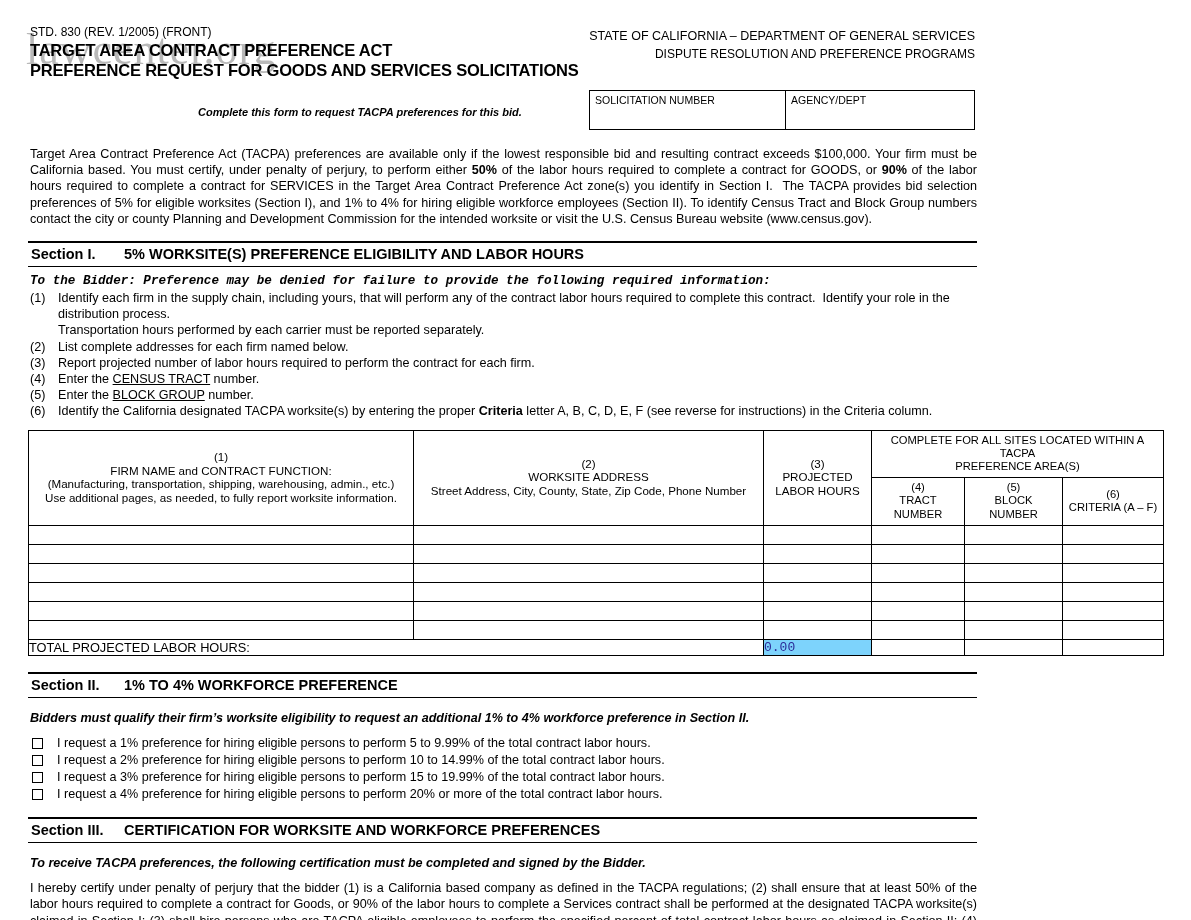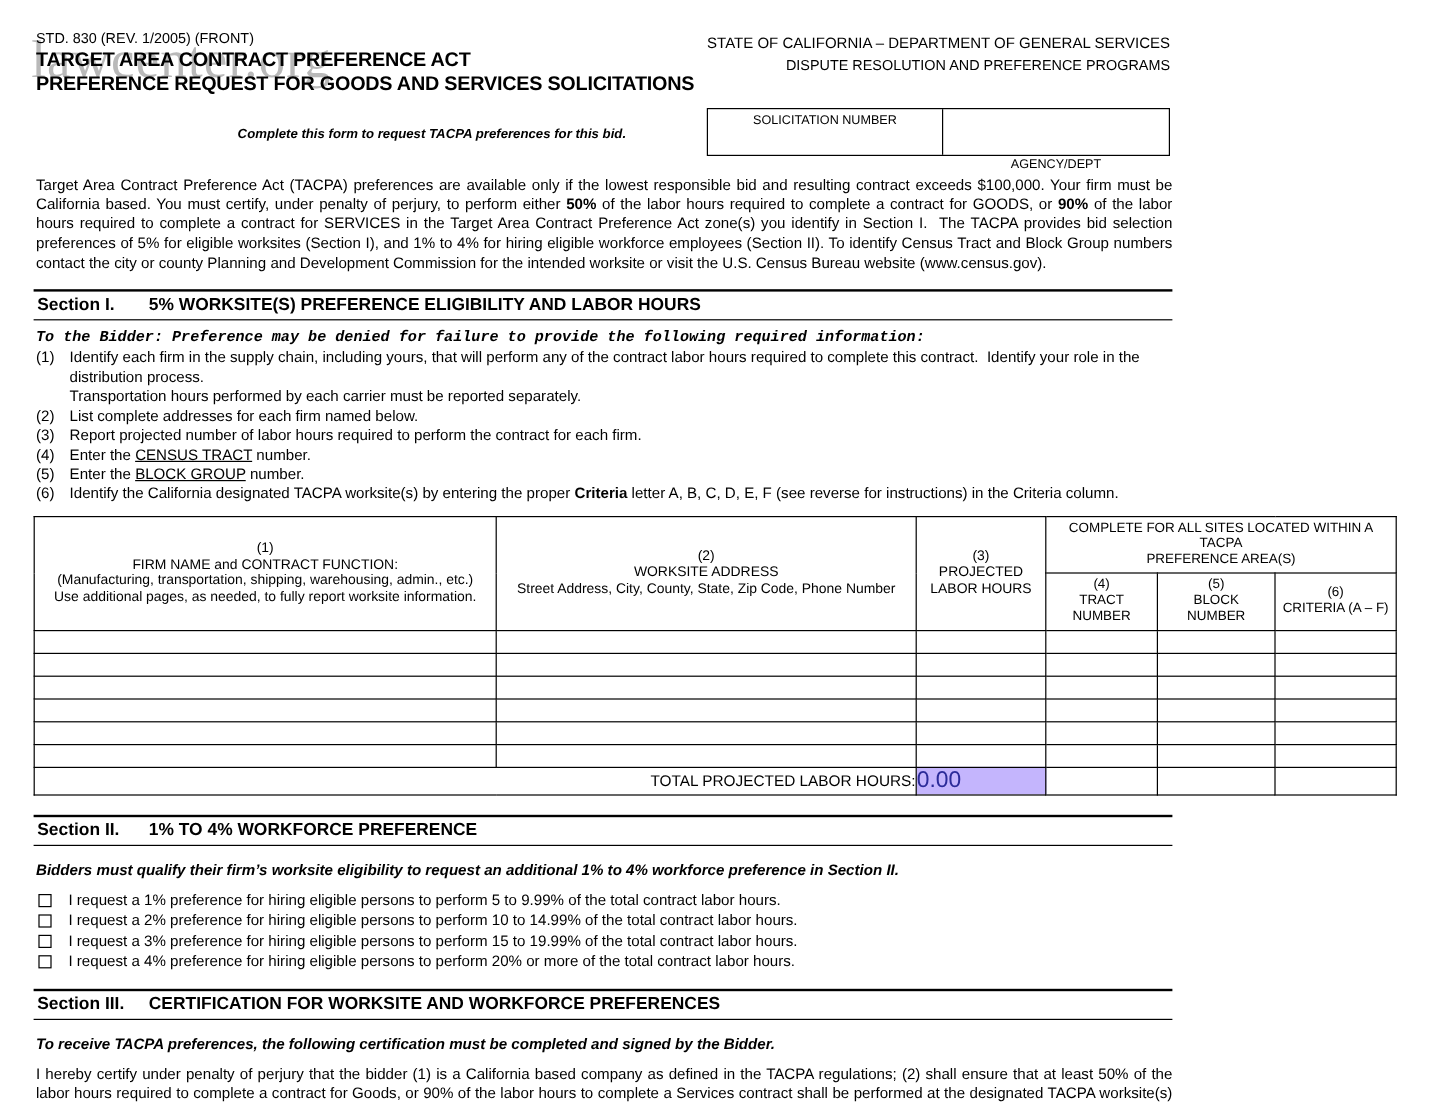--- a/index.html
+++ b/index.html
@@ -98,24 +98,23 @@
     height: 40px;
     border: 1.2px solid #000;
     display: flex;
     box-sizing: border-box;
   }
   .solic-cell {
     padding: 3px 5px 0 5px;
     font-size: 10.5px;
     line-height: 12px;
     box-sizing: border-box;
-    text-align: center;
   }
   .solic-cell.first { width: 196px; border-right: 1.2px solid #000; }
-  .solic-cell.second { flex: 1; margin-top: 37px; }
+  .solic-cell.second { flex: 1; }
 
   
   .intro {
     position: relative;
     z-index: 2;
     margin: 16px 28px 0 30px;
     font-size: 12.6px;
     line-height: 16.2px;
     text-align: justify;
   }
@@ -188,31 +187,31 @@
     font-size: 11.6px;
     line-height: 13.6px;
     padding: 3px 4px 4px 4px;
   }
   .wtable .hcell.small {
     font-size: 11.2px;
     line-height: 13.2px;
   }
   .wtable .body-row td { height: 18px; }
   .total-label {
-    text-align: right;
+    text-align: left;
     font-size: 12.8px;
     font-weight: bold;
     padding: 3px 10px 3px 0;
   }
   .total-field {
-    background: #c4b5fd;
+    background: #7dd3fc;
     padding: 1px 5px;
-    font-size: 19px;
+    font-size: 13px;
     color: #2b2b99;
-    font-family: Liberation Sans, sans-serif;
+    font-family: Liberation Mono, monospace;
   }
   .blank-cell { border: none; }
 
   
   .qualify-note {
     position: relative;
     z-index: 2;
     margin: 13px 28px 0 30px;
     font-size: 12.6px;
     font-weight: bold;

